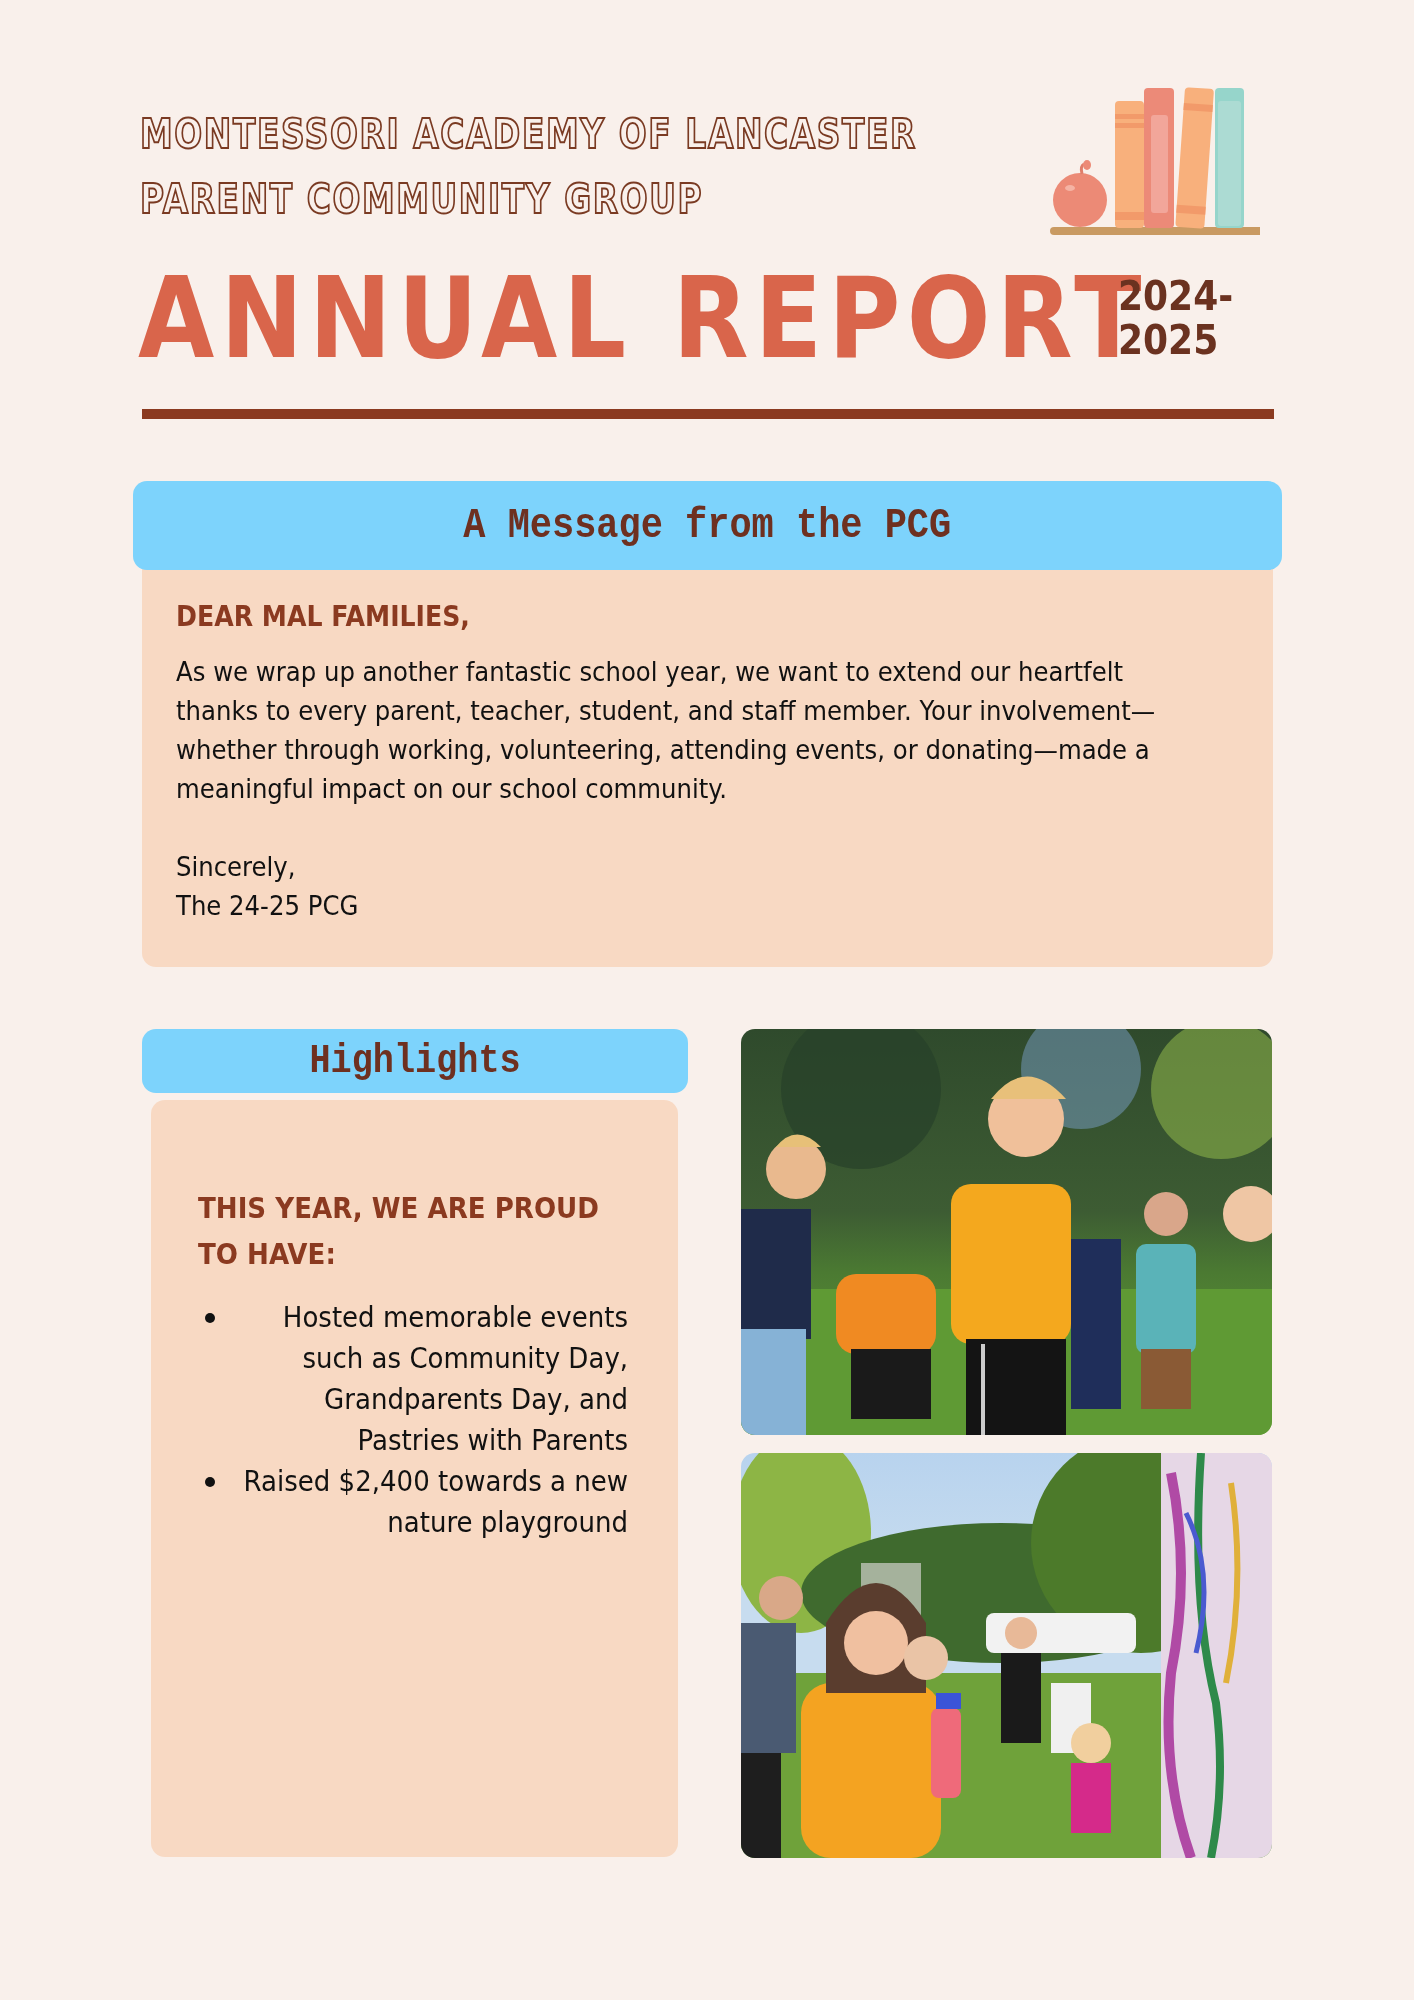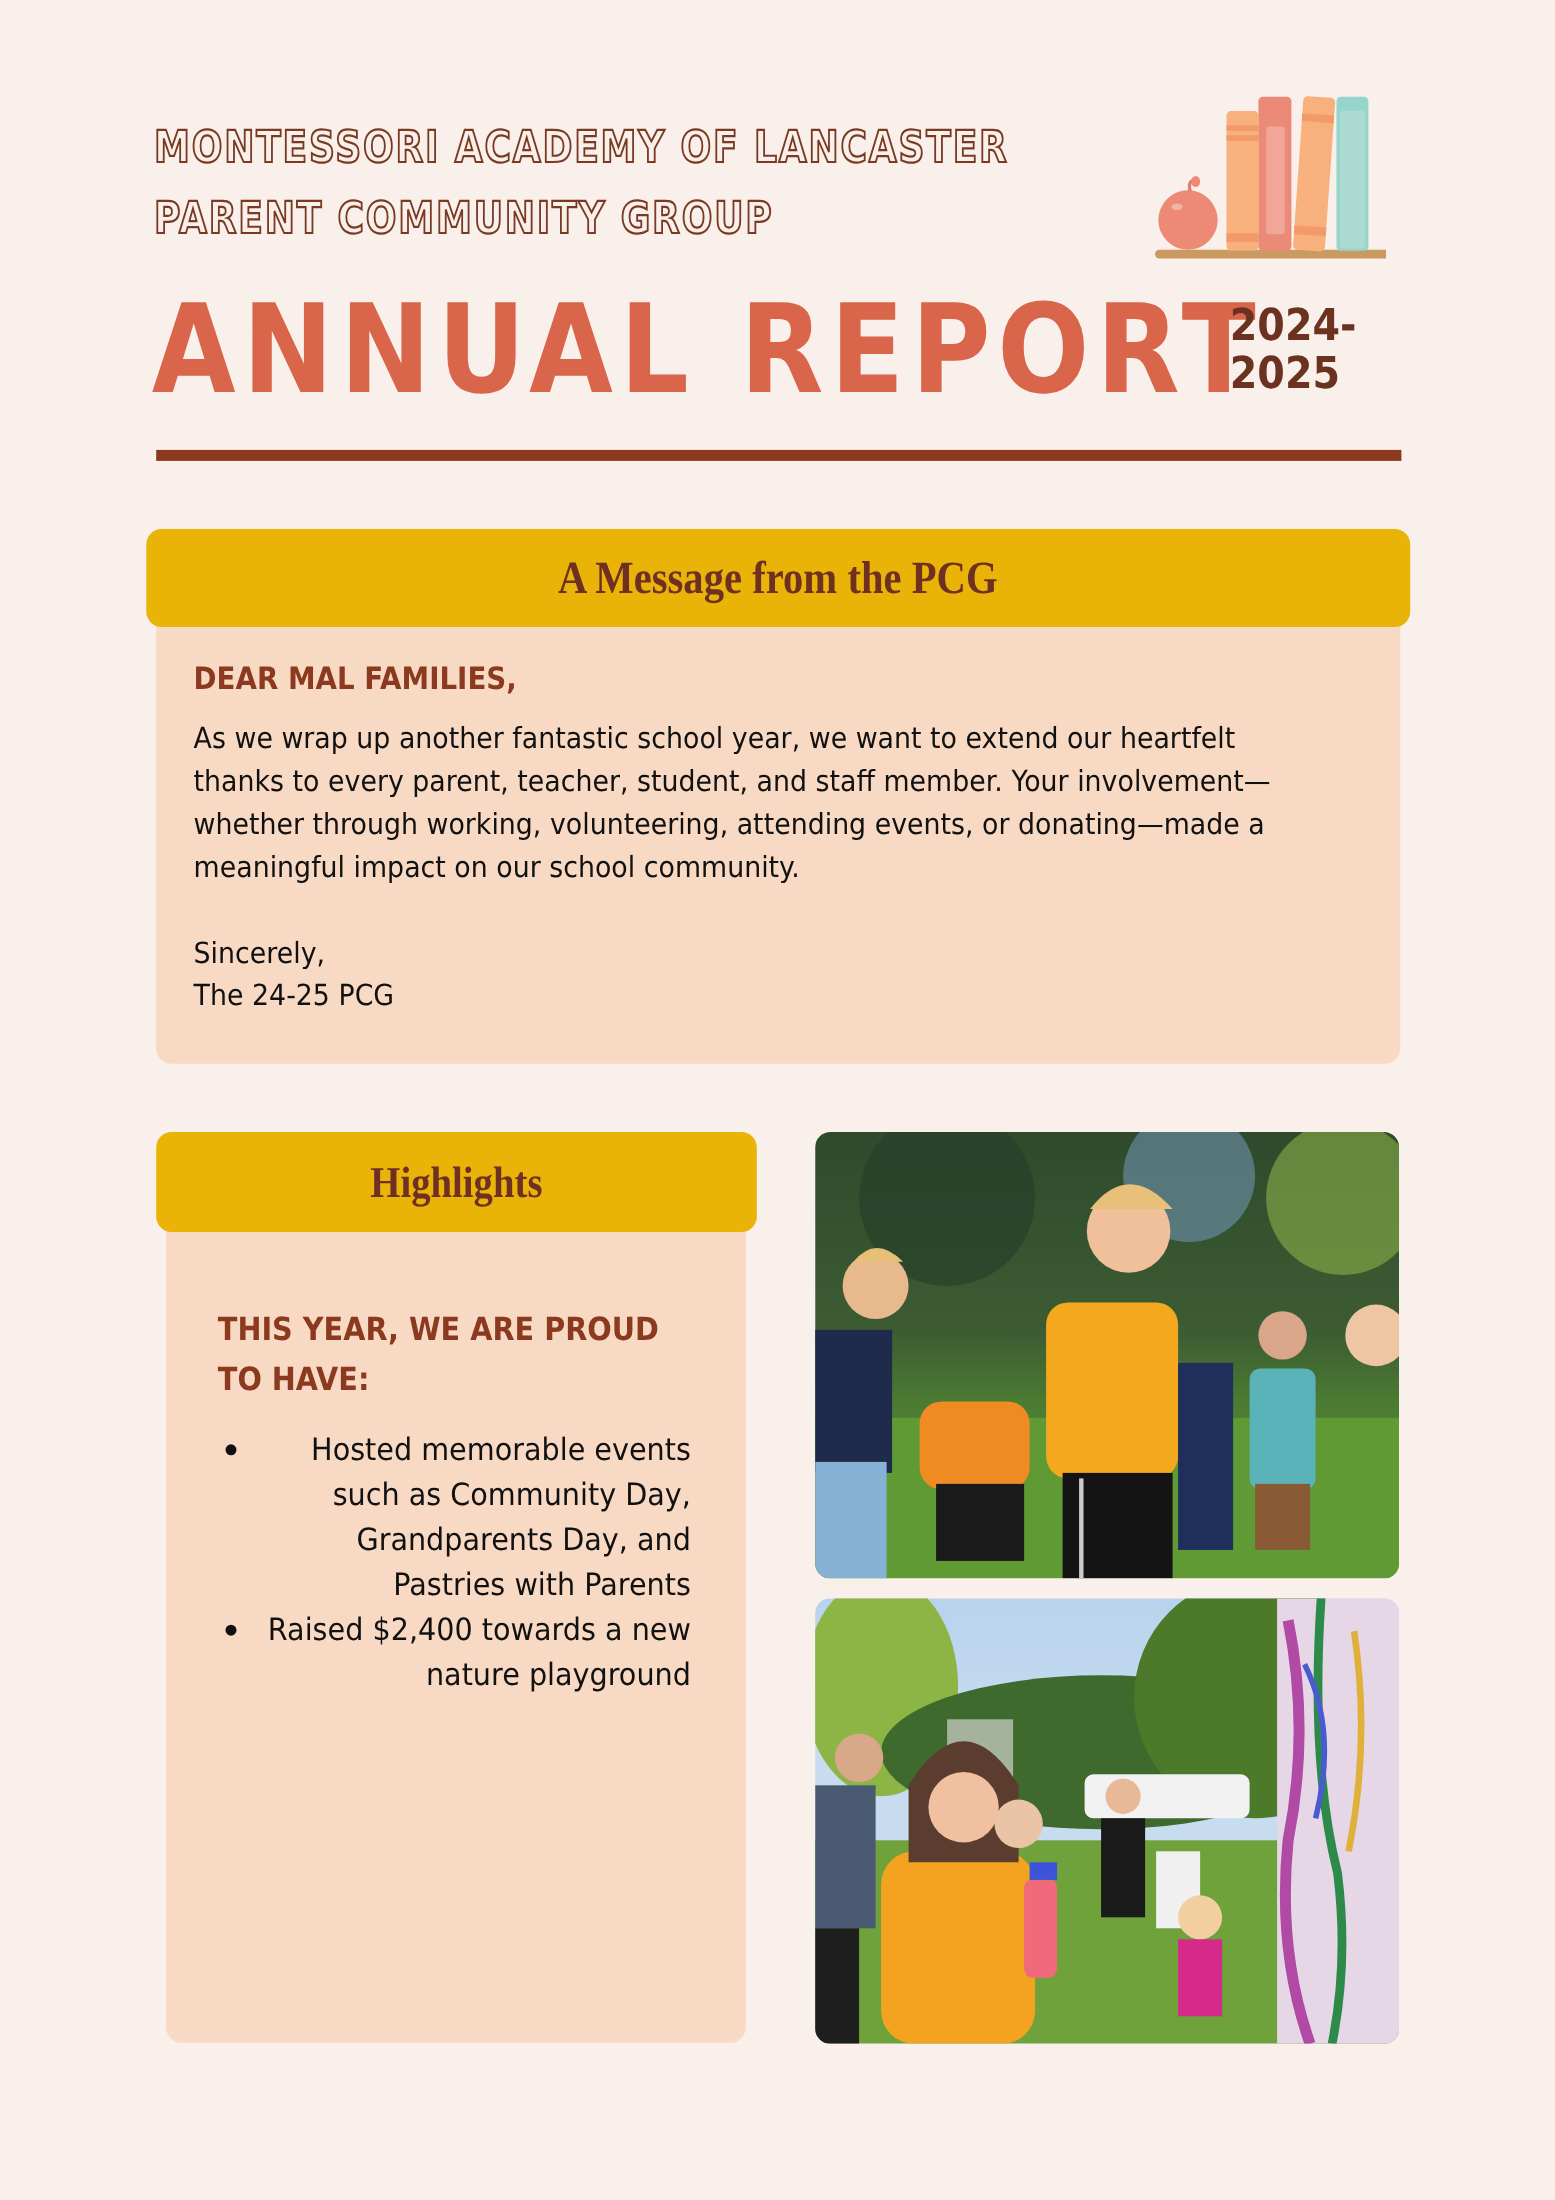--- a/index.html
+++ b/index.html
@@ -29,23 +29,23 @@
     }
     .year {
       position: absolute; left: 1118px; top: 274px;
       font-family: "DejaVu Sans", sans-serif; font-weight: bold;
       font-size: 40px; line-height: 44px; color: #6b3220;
       transform: scaleX(0.9); transform-origin: left top;
     }
     .rule { position: absolute; left: 142px; top: 409px; width: 1132px; height: 10px; background: #8b3a20; }
 
     .section-head {
-      position: absolute; background: #eab308; border-radius: 14px;
+      position: absolute; background: #7dd3fc; border-radius: 14px;
       display: flex; align-items: center; justify-content: center;
-      color: #6e3020; font-family: Liberation Serif, serif; font-weight: bold;
+      color: #6e3020; font-family: Liberation Mono, monospace; font-weight: bold;
     }
     .section-head span { display: inline-block; transform: scaleX(0.88); }
     .card { position: absolute; background: #f8d9c3; border-radius: 14px; }
 
     .msg-head { left: 133px; top: 481px; width: 1149px; height: 89px; font-size: 42px; z-index: 2; }
     .msg-card { left: 142px; top: 550px; width: 1131px; height: 417px; }
     .msg-salutation {
       position: absolute; left: 176px; top: 600px;
       font-family: "DejaVu Sans", sans-serif; font-weight: bold;
       font-size: 28px; color: #8b3a20;
@@ -55,21 +55,21 @@
       position: absolute; left: 176px; top: 652px; width: 1090px;
       font-family: "DejaVu Sans", sans-serif; font-size: 26.5px; line-height: 39px; color: #111;
       transform: scaleX(0.92); transform-origin: left top;
     }
     .msg-sign {
       position: absolute; left: 176px; top: 847px;
       font-family: "DejaVu Sans", sans-serif; font-size: 26.5px; line-height: 39px; color: #111;
       transform: scaleX(0.92); transform-origin: left top;
     }
 
-    .hl-head { left: 142px; top: 1029px; width: 546px; height: 91px; font-size: 40px; z-index: 2; }
+    .hl-head { left: 142px; top: 1029px; width: 546px; height: 64px; font-size: 40px; z-index: 2; }
     .hl-card { left: 151px; top: 1100px; width: 527px; height: 757px; }
     .hl-intro {
       position: absolute; left: 198px; top: 1185px; width: 470px;
       font-family: "DejaVu Sans", sans-serif; font-weight: bold;
       font-size: 29px; line-height: 46px; color: #8b3a20;
       transform: scaleX(0.9); transform-origin: left top;
     }
     .hl-list {
       position: absolute; left: 200px; top: 1297px; width: 430px;
       list-style: none;

